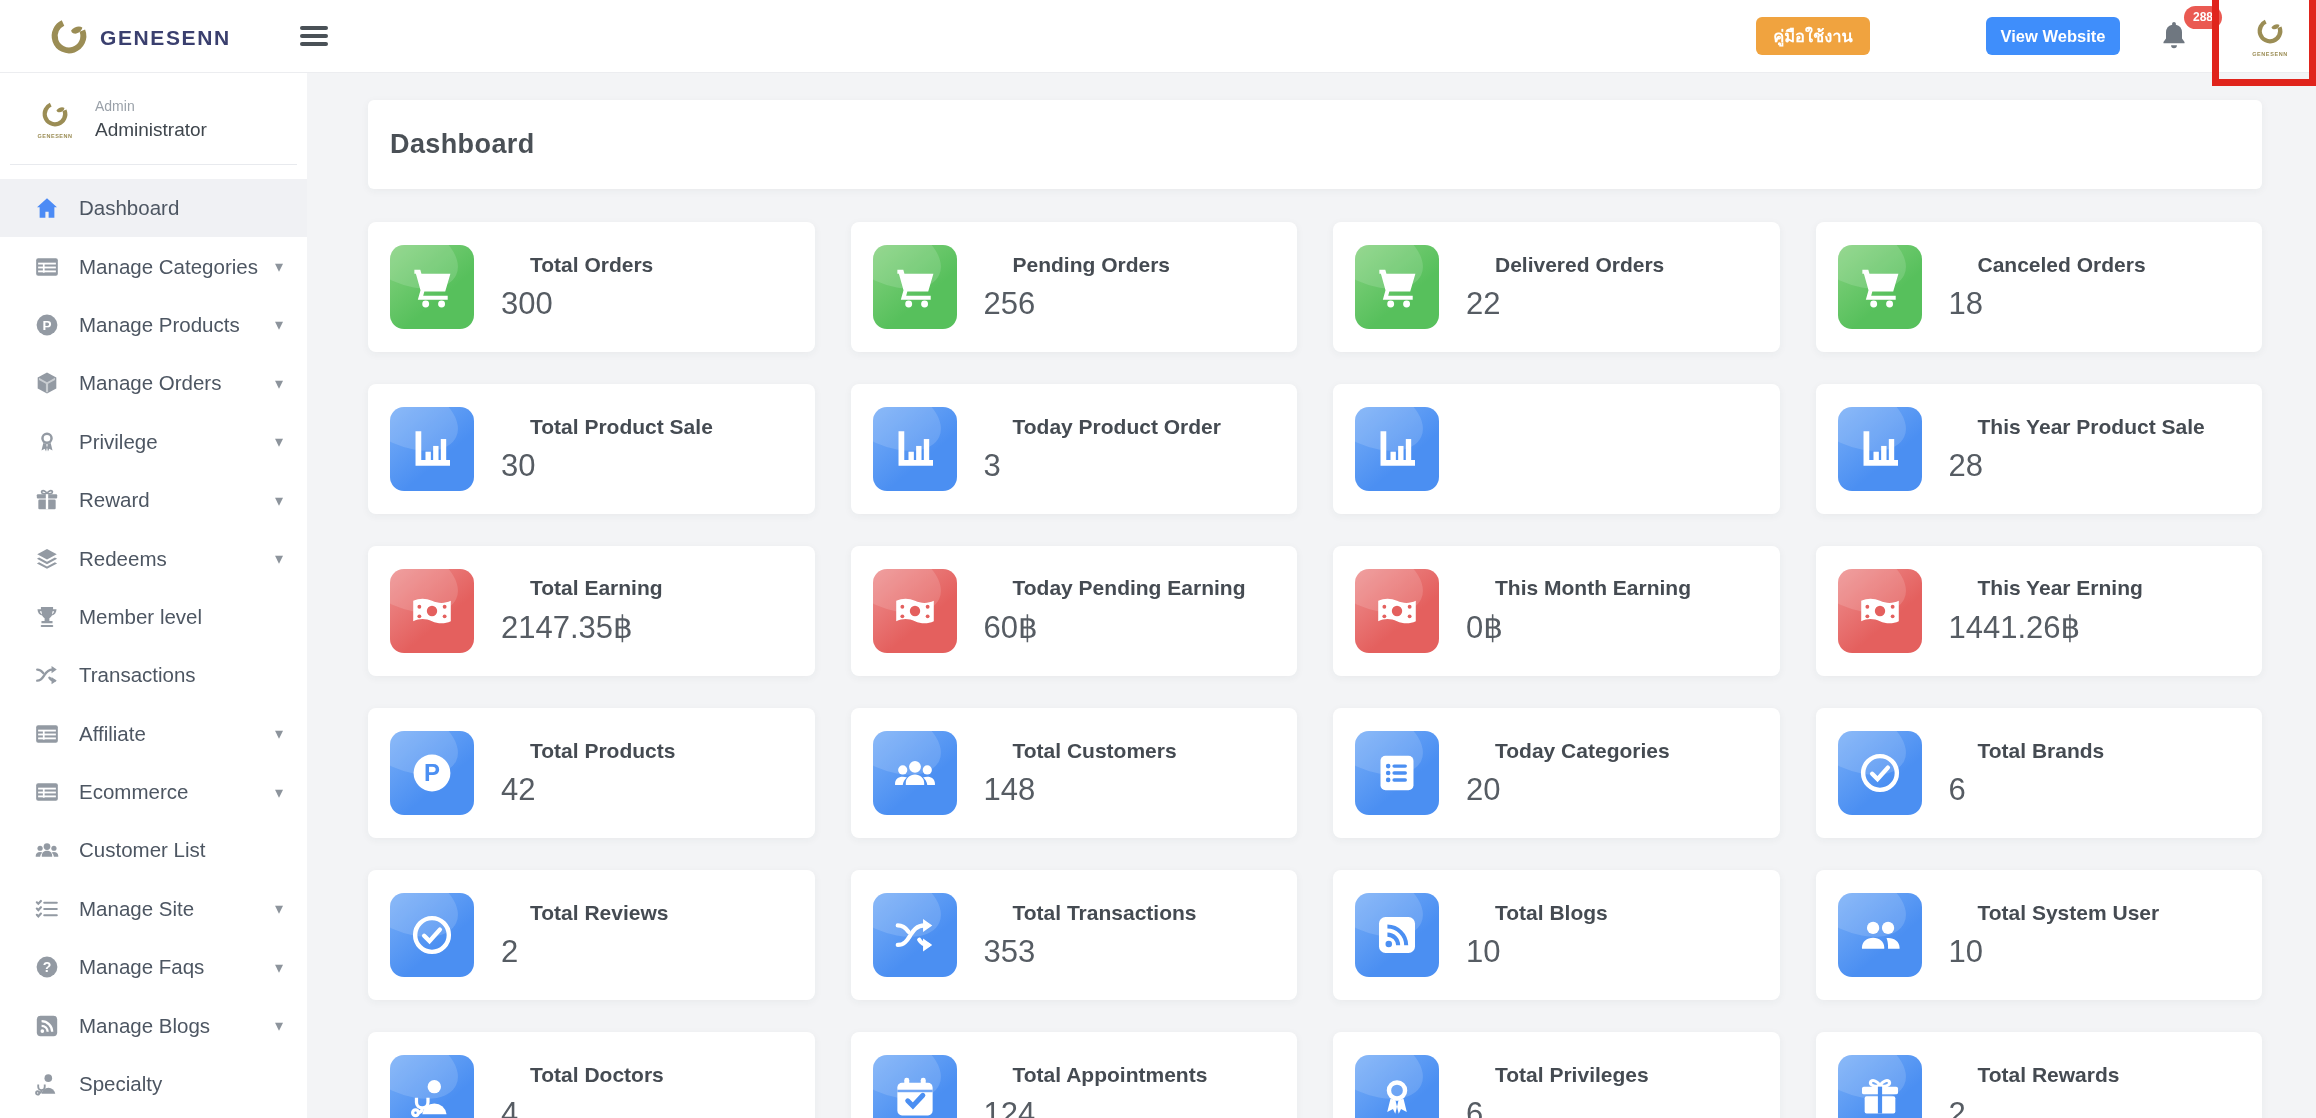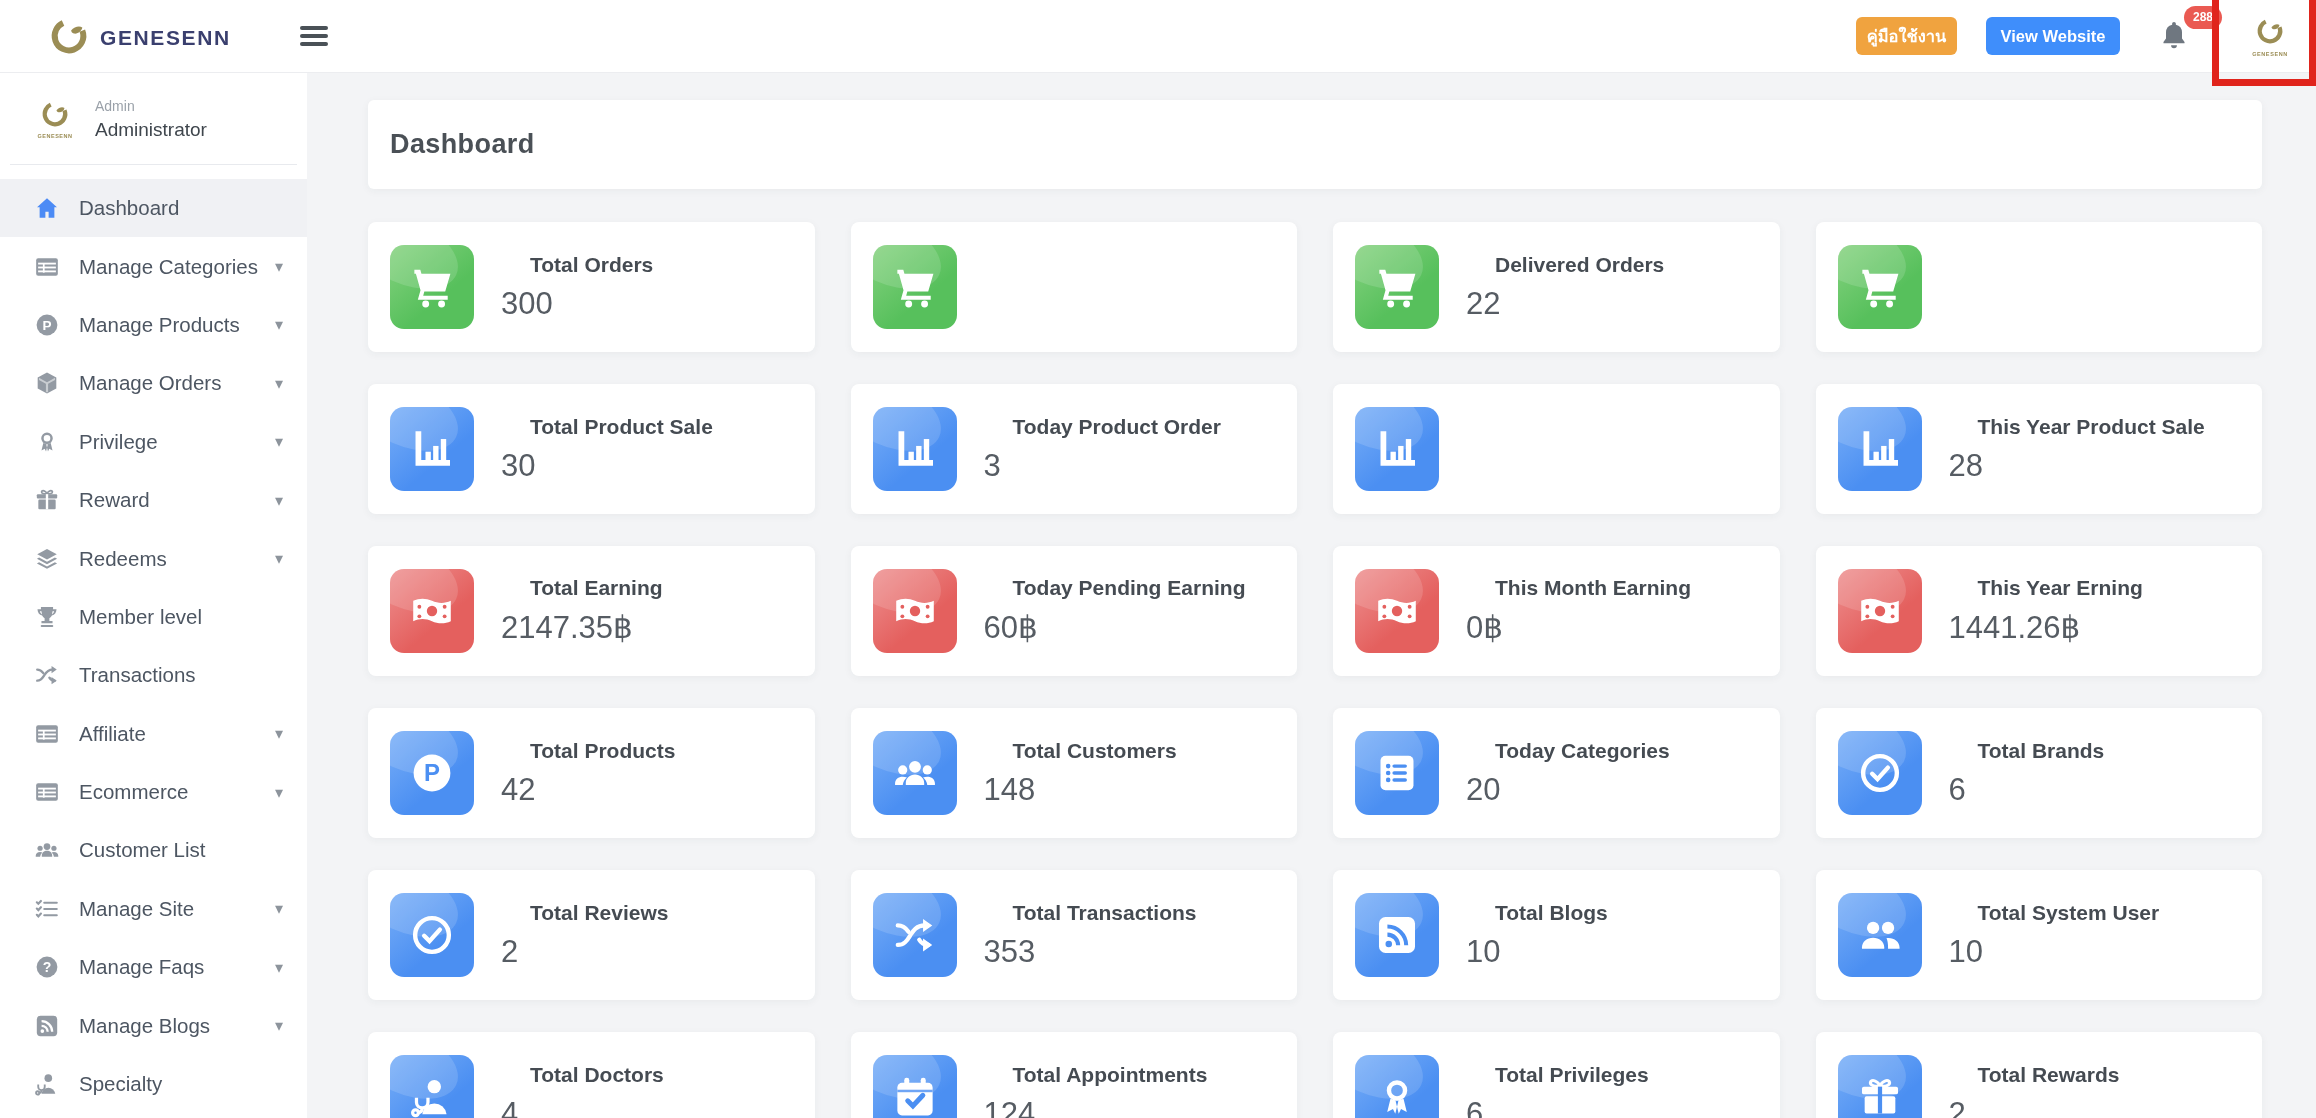--- a/index.html
+++ b/index.html
@@ -8,21 +8,21 @@
   
   .header{position:absolute;left:0;top:0;width:2316px;height:72px;background:#fff;
           border-bottom:1px solid #ecedf0;z-index:10;}
   .brand{position:absolute;left:48px;top:15px;display:flex;align-items:center;gap:10px;}
   .brand svg{width:42px;height:42px;}
   .brand-text{font-size:21px;font-weight:bold;color:#3a3f6e;letter-spacing:1.6px;}
   .hamburger{position:absolute;left:300px;top:21px;width:28px;height:30px;cursor:pointer;border:none;background:none;padding:0;}
   .hamburger span{display:block;height:3.6px;background:#4a5157;border-radius:2px;margin:4.6px 0;}
   .hbtn{position:absolute;top:17px;height:38px;border:none;border-radius:6px;color:#fff;
         font-weight:bold;font-size:16.5px;font-family:inherit;cursor:pointer;}
-  .btn-manual{left:1856px;width:101px;}
+  .btn-manual{left:1756px;width:114px;}
   .btn-view{left:1986px;width:134px;}
   .bell{position:absolute;left:2158px;top:19px;width:32px;height:34px;color:#6f7780;cursor:pointer;border:none;background:none;padding:0;}
   .bell svg{width:32px;height:32px;}
   .badge{position:absolute;left:2184px;top:6px;background:#ea5a52;color:#fff;font-size:12px;
          font-weight:bold;padding:4px 9px 5px;border-radius:12px;z-index:11;}
   .avatar{position:absolute;left:2243px;top:9px;width:54px;height:54px;background:#fff;
           display:flex;flex-direction:column;align-items:center;justify-content:center;cursor:pointer;z-index:11;}
   .avatar svg{width:30px;height:30px;}
   .avatar-label{font-size:5.5px;font-weight:bold;color:#9b8d55;letter-spacing:.6px;margin-top:1px;}
   .annotation{position:absolute;left:2212px;top:-16px;width:90px;height:88px;border:7px solid #e0241c;z-index:20;}
@@ -345,20 +345,24 @@
   </div>
 
   <div class="stat-card">
     <div class="tile" style="--base: #57c05c; --light: #85d27f; --paper: #57c05c;">
           <svg viewBox="0 0 24 24" fill="currentColor">
             <path d="M2.8 3h3.1l.6 2.1h15.1l-2.7 9.3H8l-.6 2.2h12.8v2.1H4.6l1.4-5L3.6 5.1H2.8z"></path>
             <circle cx="8.7" cy="20.9" r="1.8"></circle>
             <circle cx="17" cy="20.9" r="1.8"></circle>
           </svg>
         </div>
+    <div class="meta">
+      <div class="card-label">Pending Orders</div>
+      <div class="card-value">256</div>
+    </div>
   </div>
 
   <div class="stat-card">
     <div class="tile" style="--base: #57c05c; --light: #85d27f; --paper: #57c05c;">
           <svg viewBox="0 0 24 24" fill="currentColor">
             <path d="M2.8 3h3.1l.6 2.1h15.1l-2.7 9.3H8l-.6 2.2h12.8v2.1H4.6l1.4-5L3.6 5.1H2.8z"></path>
             <circle cx="8.7" cy="20.9" r="1.8"></circle>
             <circle cx="17" cy="20.9" r="1.8"></circle>
           </svg>
         </div>
@@ -369,20 +373,24 @@
   </div>
 
   <div class="stat-card">
     <div class="tile" style="--base: #57c05c; --light: #85d27f; --paper: #57c05c;">
           <svg viewBox="0 0 24 24" fill="currentColor">
             <path d="M2.8 3h3.1l.6 2.1h15.1l-2.7 9.3H8l-.6 2.2h12.8v2.1H4.6l1.4-5L3.6 5.1H2.8z"></path>
             <circle cx="8.7" cy="20.9" r="1.8"></circle>
             <circle cx="17" cy="20.9" r="1.8"></circle>
           </svg>
         </div>
+    <div class="meta">
+      <div class="card-label">Canceled Orders</div>
+      <div class="card-value">18</div>
+    </div>
   </div>
 
   <div class="stat-card">
     <div class="tile" style="--base: #4b8ff2; --light: #78aef7; --paper: #4b8ff2;">
           <svg viewBox="0 0 24 24" fill="currentColor">
             <path d="M3.4 2.8h3v15h15v3h-18z"></path>
             <rect x="8.6" y="13.4" width="2.8" height="4.4"></rect>
             <rect x="12.6" y="10.4" width="2.8" height="7.4"></rect>
             <rect x="16.6" y="6.8" width="2.8" height="11"></rect>
           </svg>

